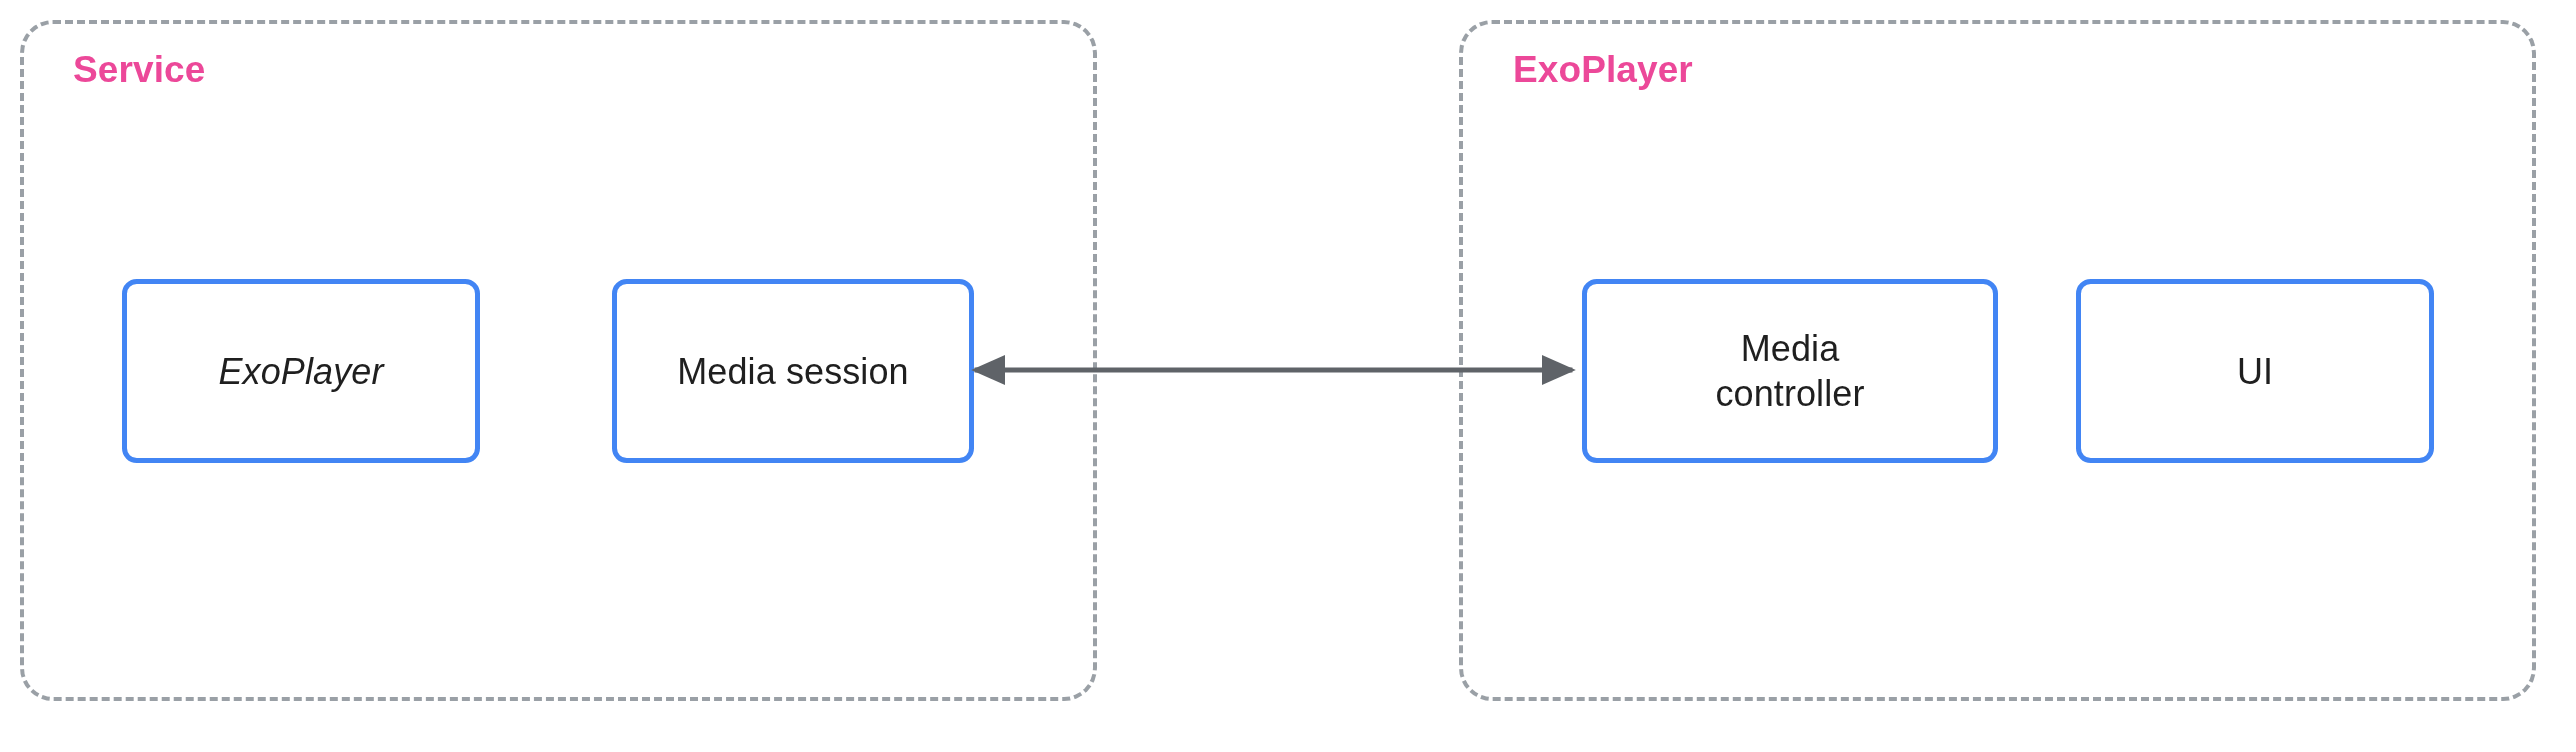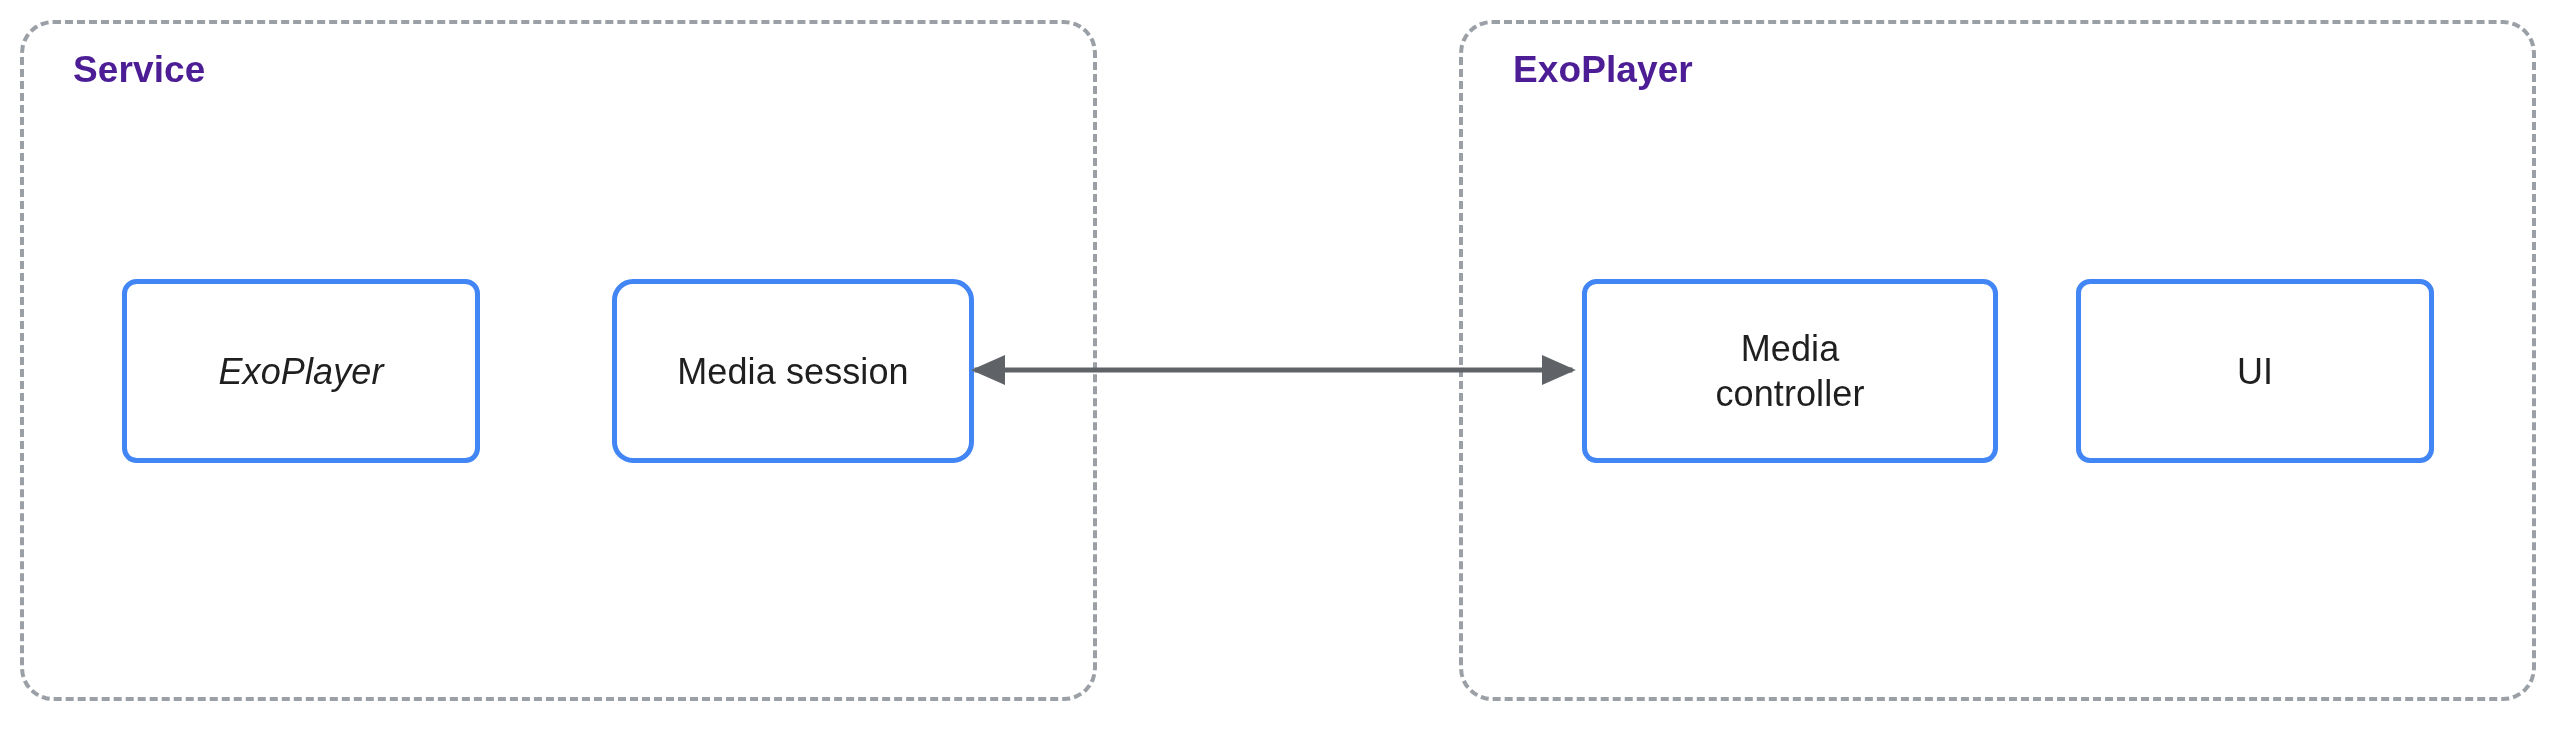--- a/index.html
+++ b/index.html
@@ -27,21 +27,21 @@
     border-style: dashed;
     border-width: 4.9px;
     border-color: #9aa0a6;
     border-radius: 33px;
     background: transparent;
   }
   .group-label {
     position: absolute;
     font-size: 37px;
     font-weight: 700;
-    color: #4c1d95;
+    color: #ec4899;
     letter-spacing: 0.1px;
     white-space: nowrap;
     line-height: 1;
   }
 
   #group-service { left: 19.6px;   top: 19.6px; width: 1077px; height: 681px; }
   #group-activity { left: 1459px; top: 19.6px; width: 1077px; height: 681px; }
 
   #label-service  { left: 73px;   top: 51px; }
   #label-activity { left: 1513px; top: 51px; }
@@ -61,21 +61,21 @@
   .node-label {
     font-size: 36px;
     font-weight: 400;
     color: #1f1f1f;
     line-height: 1.25;
     letter-spacing: 0.1px;
     white-space: pre-line;
   }
 
   #node-exoplayer        { left: 122px;  top: 279px; width: 358px; height: 184px; font-style: italic; }
-  #node-media-session    { left: 612px;  top: 279px; width: 362px; height: 184px; border-radius: 21px; }
+  #node-media-session    { left: 612px;  top: 279px; width: 362px; height: 184px; }
   #node-media-controller { left: 1582px; top: 279px; width: 416px; height: 184px; }
   #node-ui               { left: 2076px; top: 279px; width: 358px; height: 184px; }
 
   
   #connector {
     position: absolute;
     left: 960px;
     top: 333px;
     width: 627px;
     height: 74px;
@@ -99,21 +99,21 @@
   </div>
 
   <div id="group-activity" class="group" style="border-color: rgb(154, 160, 166);"></div>
   <div id="label-activity" class="group-label">ExoPlayer</div>
 
   <div id="node-media-controller" class="node" style="border-color: rgb(66, 133, 244);">
     <span class="node-label">Media
 controller</span>
   </div>
 
-  <div id="node-ui" class="node" style="border-color: rgb(66, 133, 244); border-radius: 14px;">
+  <div id="node-ui" class="node" style="border-color: rgb(66, 133, 244);">
     <span class="node-label">UI</span>
   </div>
 
   <svg id="connector" viewBox="0 0 640 76">
     <defs>
       <marker id="arrow-end" viewBox="0 0 10 10" refX="9" refY="5" markerWidth="7" markerHeight="7" orient="auto-start-reverse">
         <path d="M 0 0.6 L 10 5 L 0 9.4 z" fill="#5f6368"></path>
       </marker>
       <marker id="arrow-start" viewBox="0 0 10 10" refX="9" refY="5" markerWidth="7" markerHeight="7" orient="auto-start-reverse">
         <path d="M 0 0.6 L 10 5 L 0 9.4 z" fill="#5f6368"></path>

